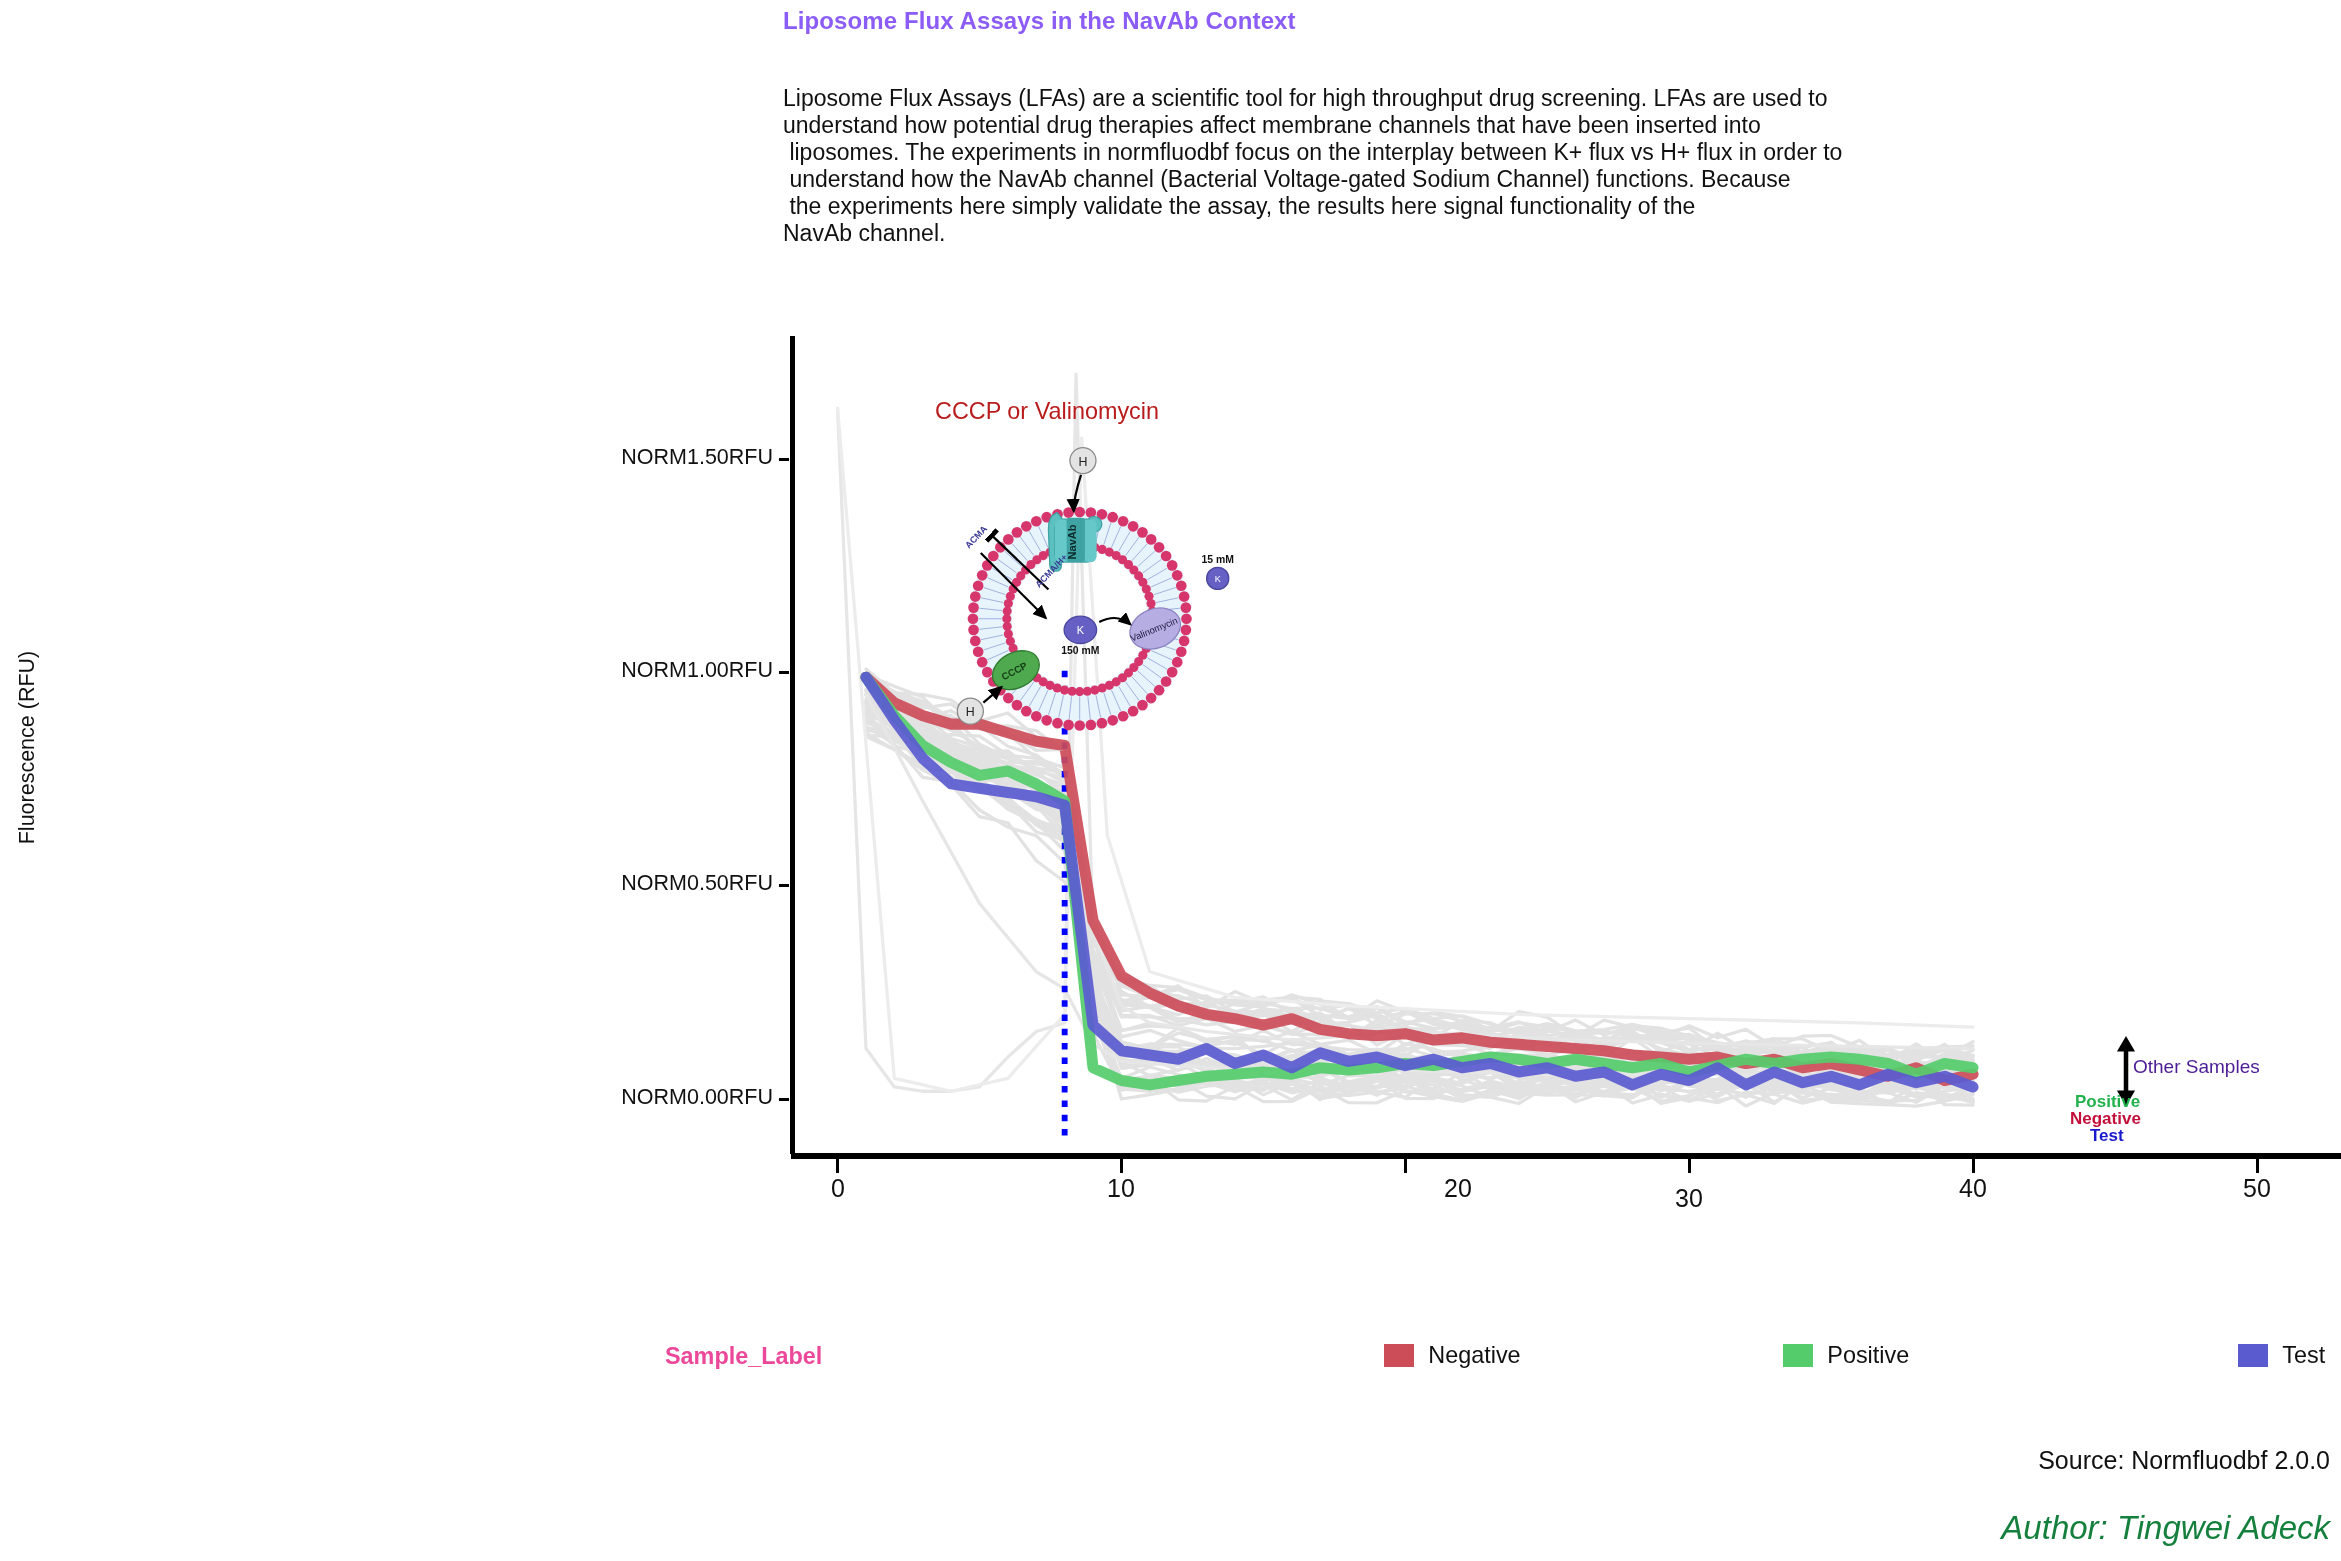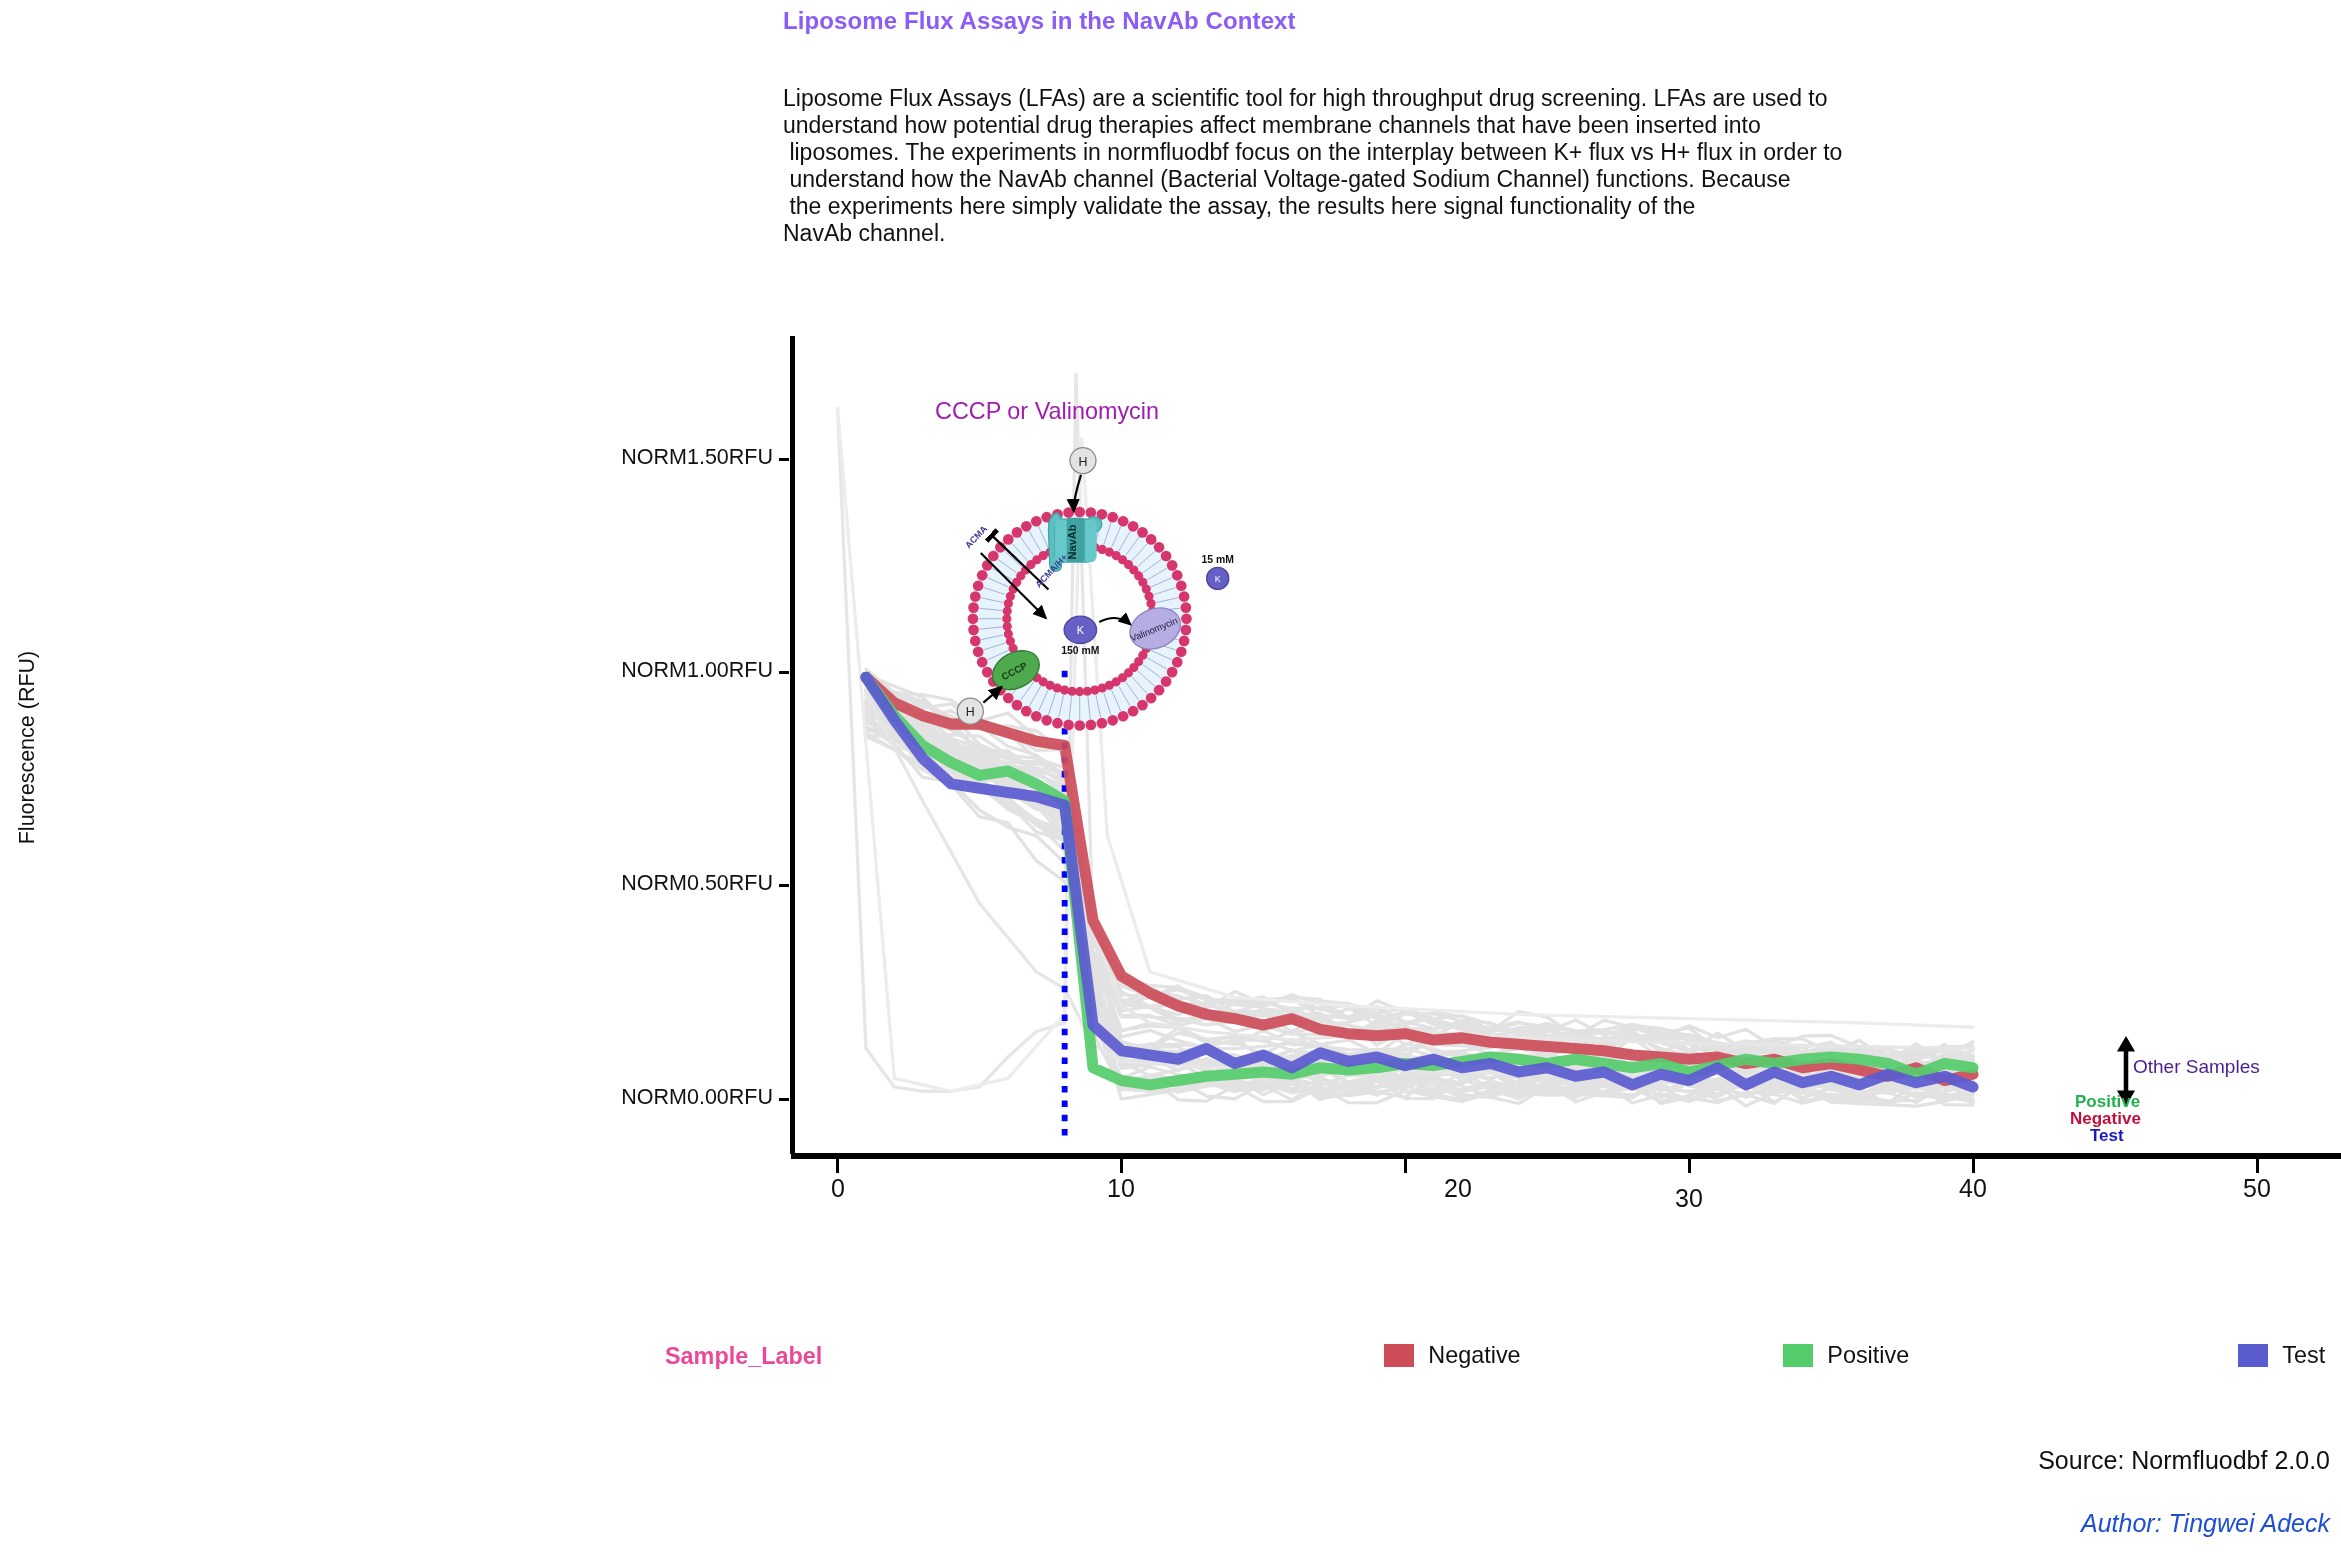--- a/index.html
+++ b/index.html
@@ -53,21 +53,21 @@
   }
   .xtick-mark { position:absolute; width:3.3px; height:14.3px; background:#000; top:1159px; }
   .xtick-label {
     position:absolute; top:1174px; width:78px; margin-left:-39px;
     text-align:center; font-size:25px; color:#111;
   }
 
   
   .ann-cccp {
     position:absolute; left:935px; top:398px;
-    font-size:23.4px; color:#a21caf; white-space:nowrap;
+    font-size:23.4px; color:#b91c1c; white-space:nowrap;
   }
   .ann-other {
     position:absolute; left:2133px; top:1056px;
     font-size:19px; color:#4c1d95; white-space:nowrap;
   }
   .ann-pos {
     position:absolute; left:2075px; top:1092px;
     font-size:17px; font-weight:bold; color:#22B14C; white-space:nowrap;
   }
   .ann-neg {
@@ -91,21 +91,21 @@
   #leg-pos  { left:1783px; }
   #leg-test { left:2238px; }
 
   
   .cap-source {
     position:absolute; left:0; top:1446px; width:2330px;
     text-align:right; font-size:25px; color:#111;
   }
   .cap-author {
     position:absolute; left:0; top:1509px; width:2330px;
-    text-align:right; font-size:25px; font-style:italic; color:#1d4ed8;
+    text-align:right; font-size:33px; font-style:italic; color:#15803d;
   }
 
   
   #inset { position:absolute; left:943px; top:441px; width:332px; height:306px; }
   #inset svg { display:block; width:100%; height:100%; }
 </style>
 </head>
 <body>
 
 <div id="root">

